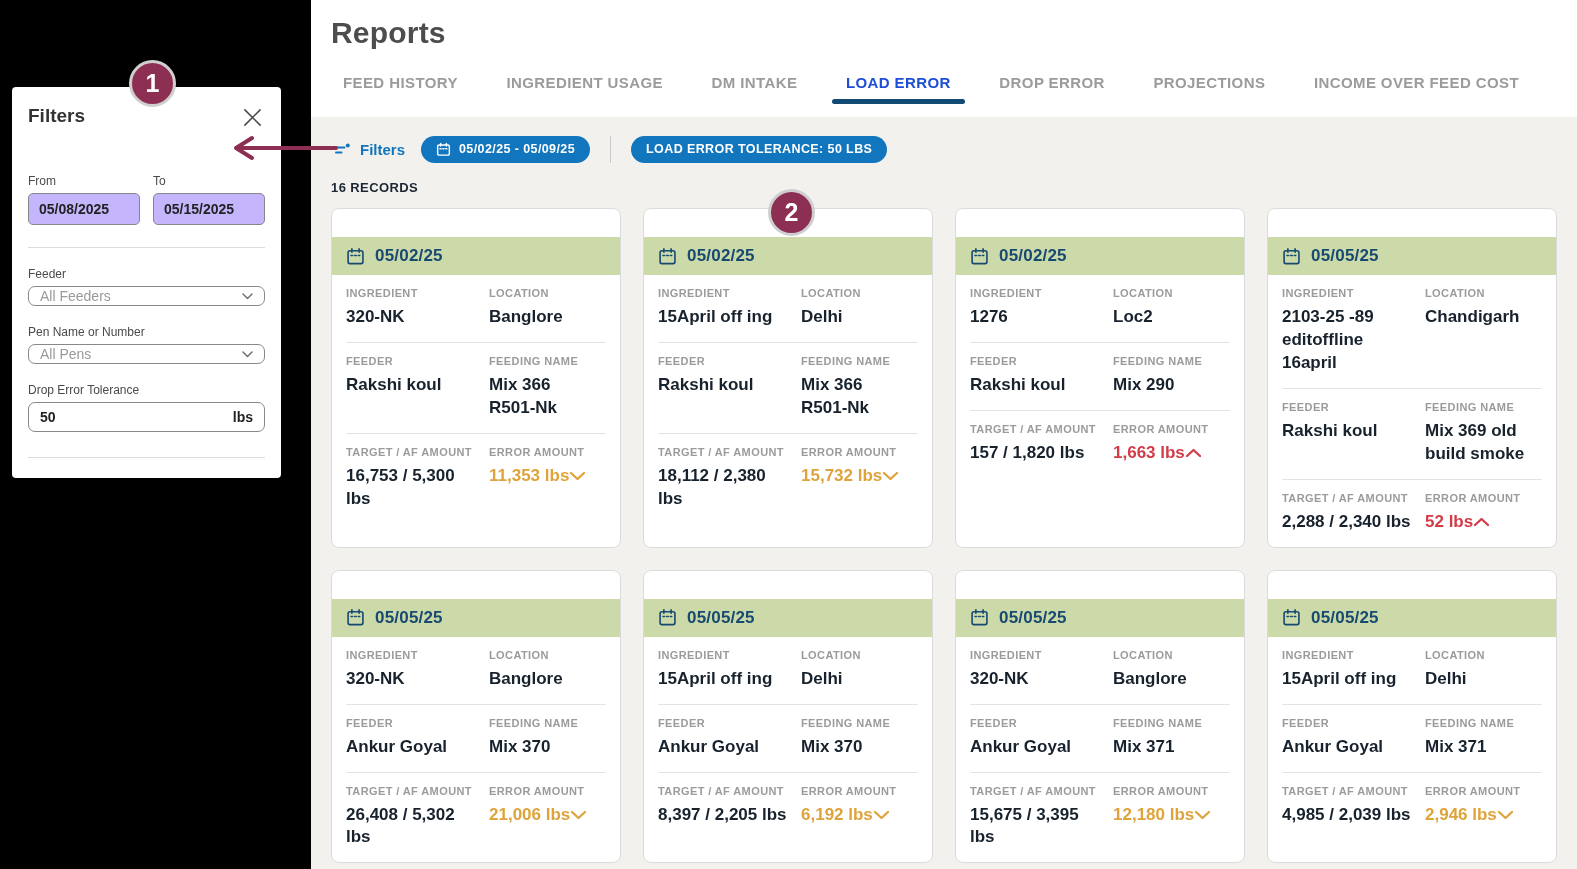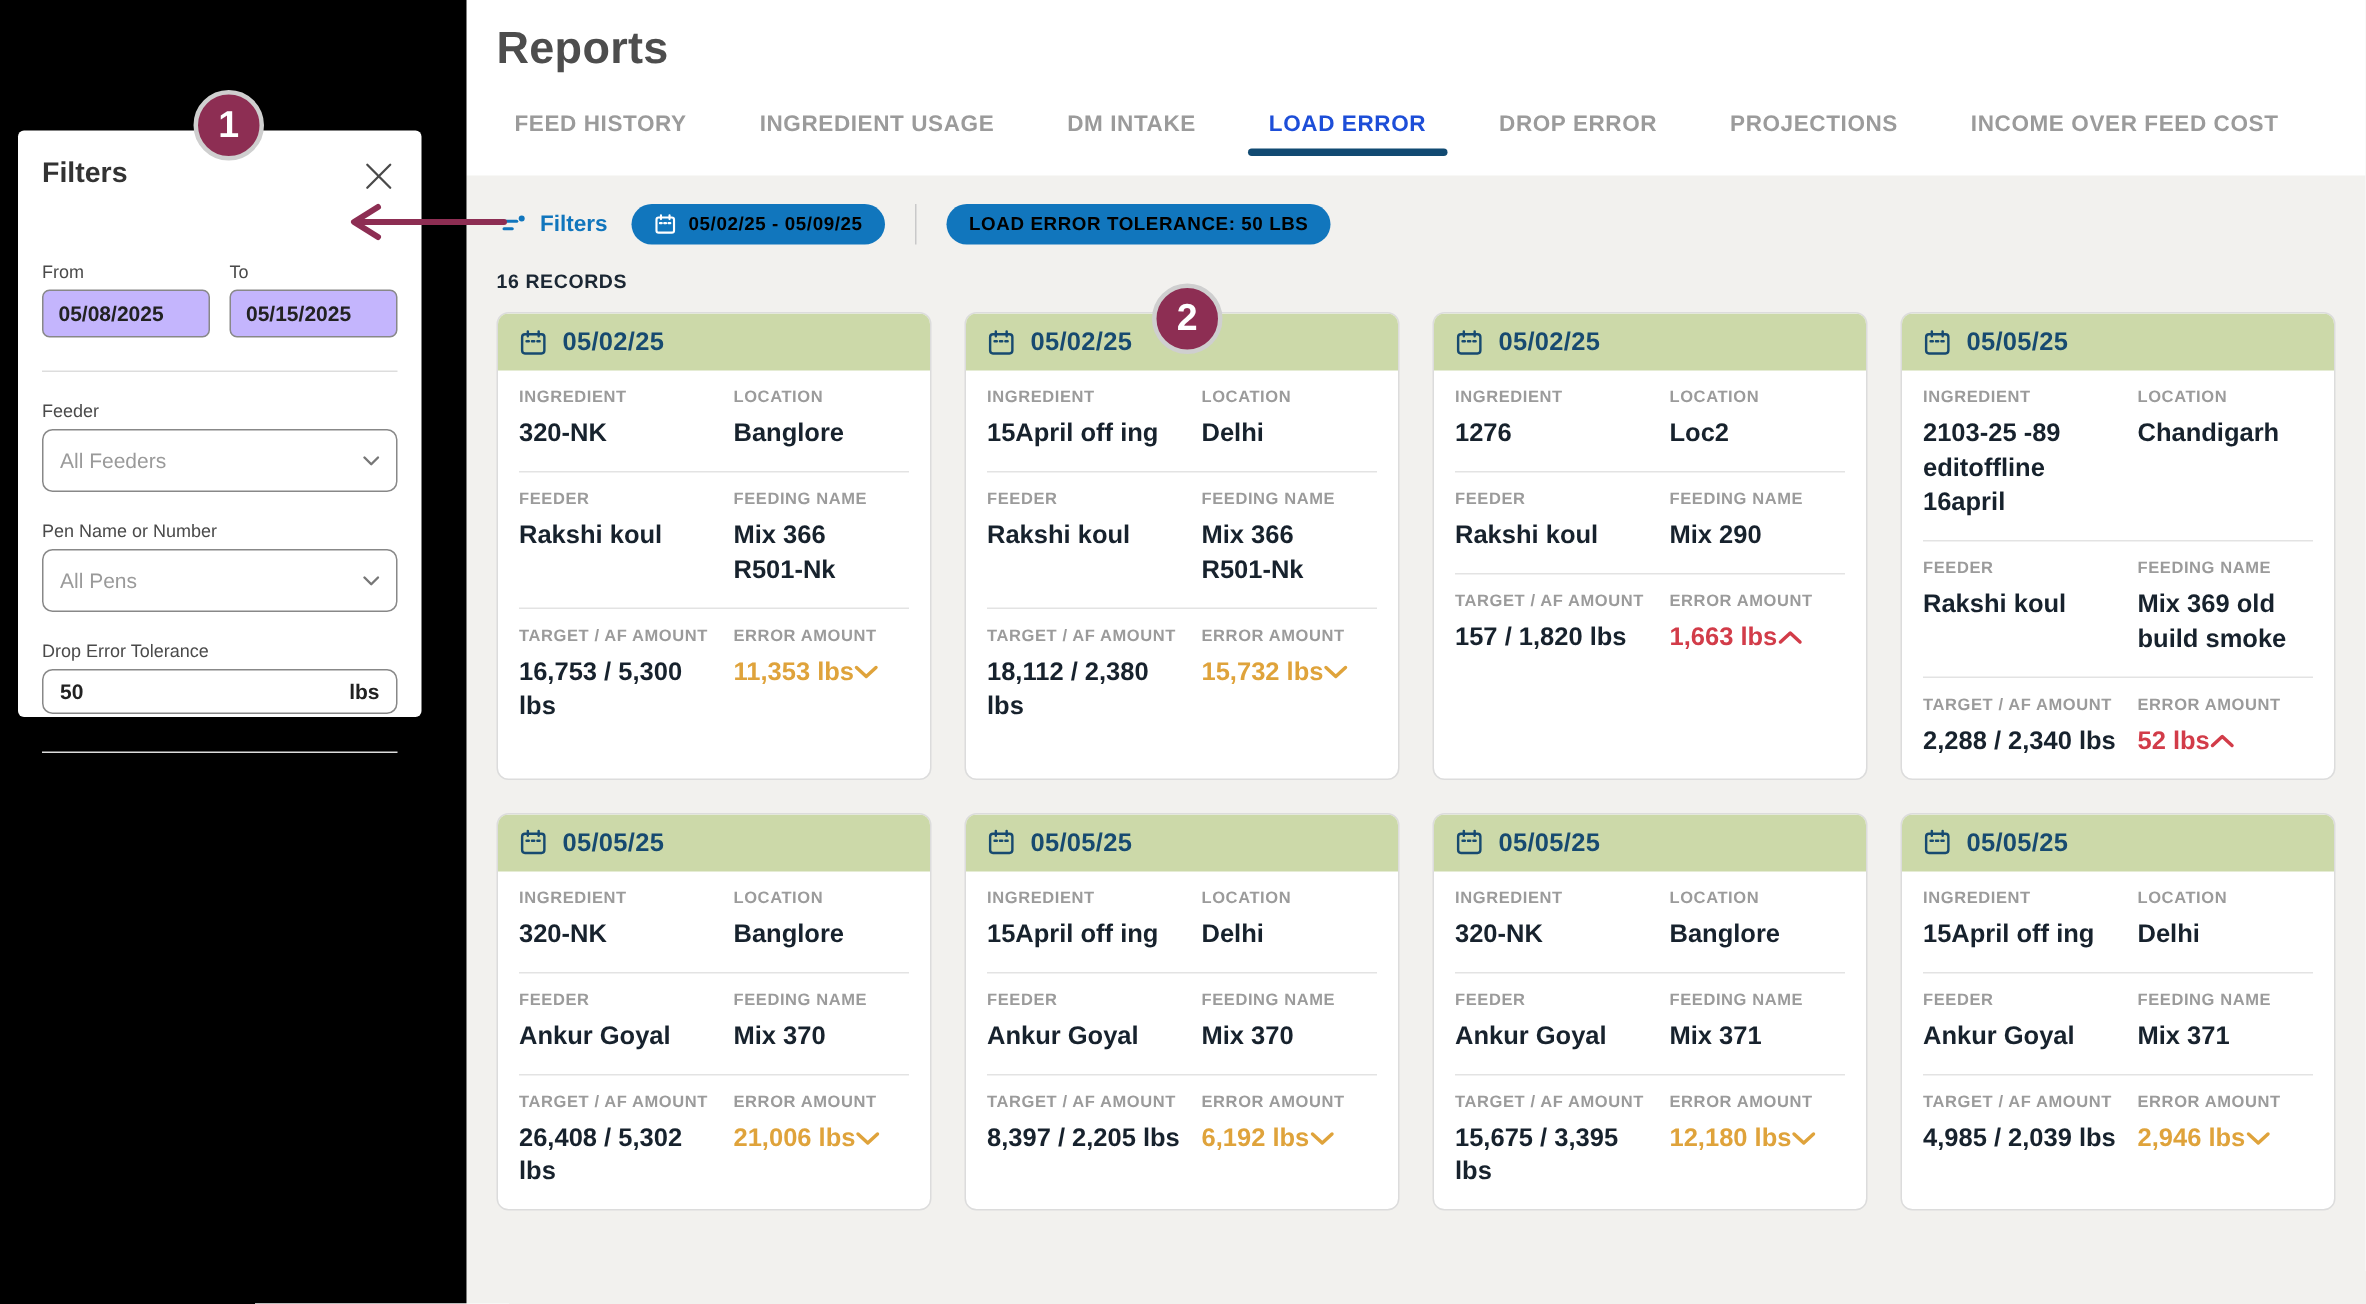--- a/index.html
+++ b/index.html
@@ -16,29 +16,29 @@
   .tabs { display:flex; justify-content:space-between; width:1176px; margin-left:12px; }
   .tab { position:relative; font-size:15px; font-weight:bold; letter-spacing:.4px; color:#9b9b9b; padding-bottom:13px; cursor:pointer; white-space:nowrap; }
   .tab.active { color:#1d4ed8; }
   .tab.active::after { content:""; position:absolute; left:-14px; right:-14px; bottom:0; height:5px; border-radius:3px; background:#114a72; }
 
   .content { background:#f2f1ee; height:752px; padding:18px 20px 0; }
 
   .filter-bar { display:flex; align-items:center; gap:16px; height:28px; }
   .filters-toggle { display:flex; align-items:center; gap:9px; background:none; border:none; padding:0; cursor:pointer;
     color:#1176bd; font-family:inherit; font-size:15px; font-weight:bold; }
-  .chip { background:#1176bd; color:#000000; height:27px; border-radius:14px; display:flex; align-items:center; gap:8px;
+  .chip { background:#1176bd; color:#ffffff; height:27px; border-radius:14px; display:flex; align-items:center; gap:8px;
     padding:0 15px; font-size:12.5px; font-weight:bold; letter-spacing:.4px; cursor:pointer; white-space:nowrap; }
   .chip-divider { width:1px; height:27px; background:#c9c9c9; margin:0 4px; }
 
   .records { margin:17px 0 13px; font-size:13px; font-weight:bold; color:#1b2733; letter-spacing:.4px; }
 
   .cards { display:grid; grid-template-columns:repeat(4,1fr); gap:22px; }
   .card { background:#fff; border:1px solid #dcdcdc; border-radius:8px; overflow:hidden; display:flex; flex-direction:column; }
-  .card-header { background:#ccd9a9; padding:9px 14px; display:flex; align-items:center; gap:10px; }
+  .card-header { background:#ccd9a9; padding:9px 14px; display:flex; align-items:center; gap:10px;margin-top:28px; }
   .card-date { color:#174a70; font-weight:bold; font-size:17px; letter-spacing:.2px; }
   .card-body { padding:0 14px; }
   .field-row { display:grid; grid-template-columns:55% 45%; padding:12px 0 13px; }
   .field-row + .field-row { border-top:1px solid #e3e3e3; }
   .flabel { color:#9b9b9b; font-size:11px; font-weight:bold; letter-spacing:.4px; margin-bottom:7px; white-space:nowrap; }
   .fvalue { color:#17222d; font-size:17px; font-weight:bold; line-height:1.35; padding-right:10px; }
   .fvalue.amber { color:#dfa33b; }
   .fvalue.red { color:#d23c49; }
   .error-line { display:inline-flex; align-items:center; }
   .chev { display:inline-block; }
@@ -50,21 +50,21 @@
     border-radius:4px; z-index:11; padding:18px 16px; }
   .fp-header { display:flex; justify-content:space-between; align-items:flex-start; }
   .fp-title { font-size:19px; font-weight:bold; color:#333; }
   .fp-close { background:none; border:none; padding:2px; cursor:pointer; line-height:0; }
   .fp-label { font-size:12px; color:#4a4a4a; margin-bottom:5px; }
   .fp-dates { display:grid; grid-template-columns:1fr 1fr; gap:13px; margin-top:44px; }
   .fp-input { width:100%; height:32px; border:1px solid #888; border-radius:5px; padding:0 10px;
     font-family:inherit; font-size:14px; font-weight:bold; color:#222; background:#c4b5fd; }
   .fp-divider { border:none; height:1px; background:#ddd; margin:22px 0 0; }
   .fp-group { margin-top:19px; }
-  .fp-select { height:42px; border:1px solid #888; border-radius:7px; display:flex; align-items:center;
+  .fp-select { height:20px; border:1px solid #888; border-radius:7px; display:flex; align-items:center;
     justify-content:space-between; padding:0 11px; color:#9a9a9a; font-size:14px; cursor:pointer; background:#fff; }
   .fp-suffix-wrap { height:30px; border:1px solid #888; border-radius:7px; display:flex; align-items:center; padding:0 11px; background:#fff; }
   .fp-suffix-wrap input { flex:1; border:none; outline:none; padding:0; font-family:inherit; font-size:14px; font-weight:bold; color:#222; min-width:0; }
   .fp-unit { font-size:14px; font-weight:bold; color:#222; }
 
   
   .badge { position:absolute; width:47px; height:47px; border-radius:50%; background:#8d2e53; border:3px solid #cfcfcf;
     color:#fff; font-size:25px; font-weight:bold; display:flex; align-items:center; justify-content:center; z-index:12; }
   .badge-1 { left:129px; top:60px; }
   .badge-2 { left:768px; top:189px; }

